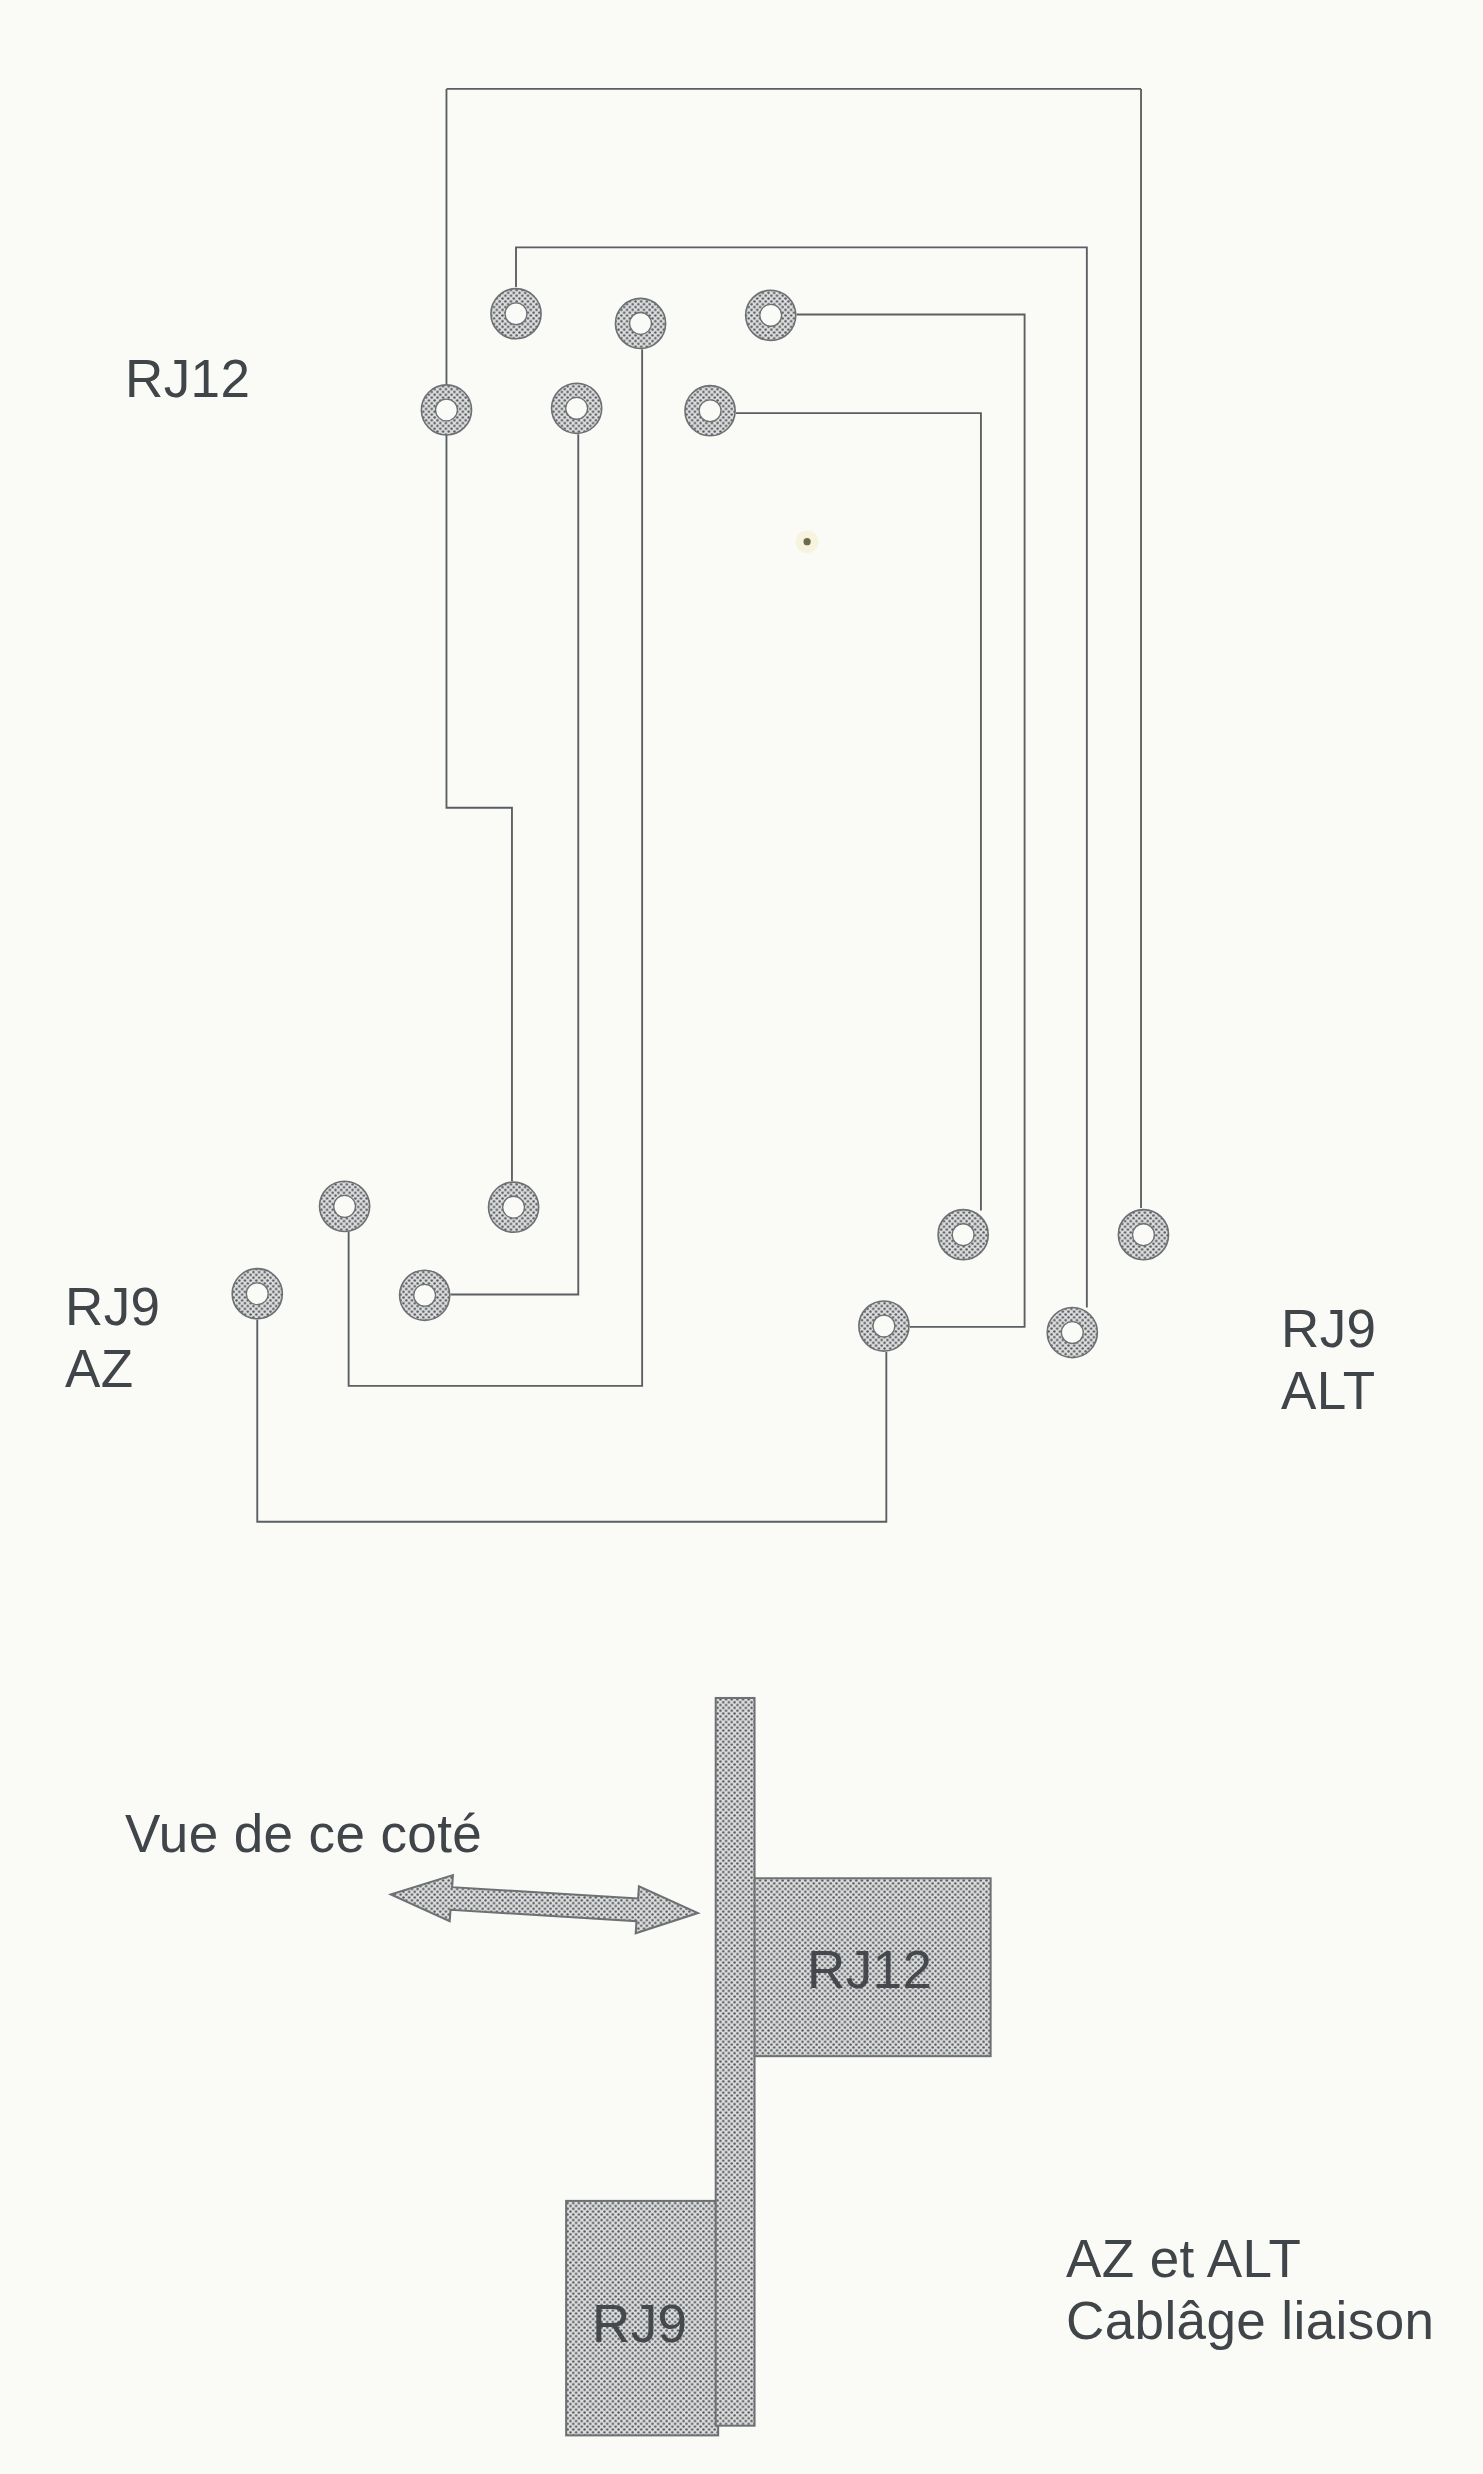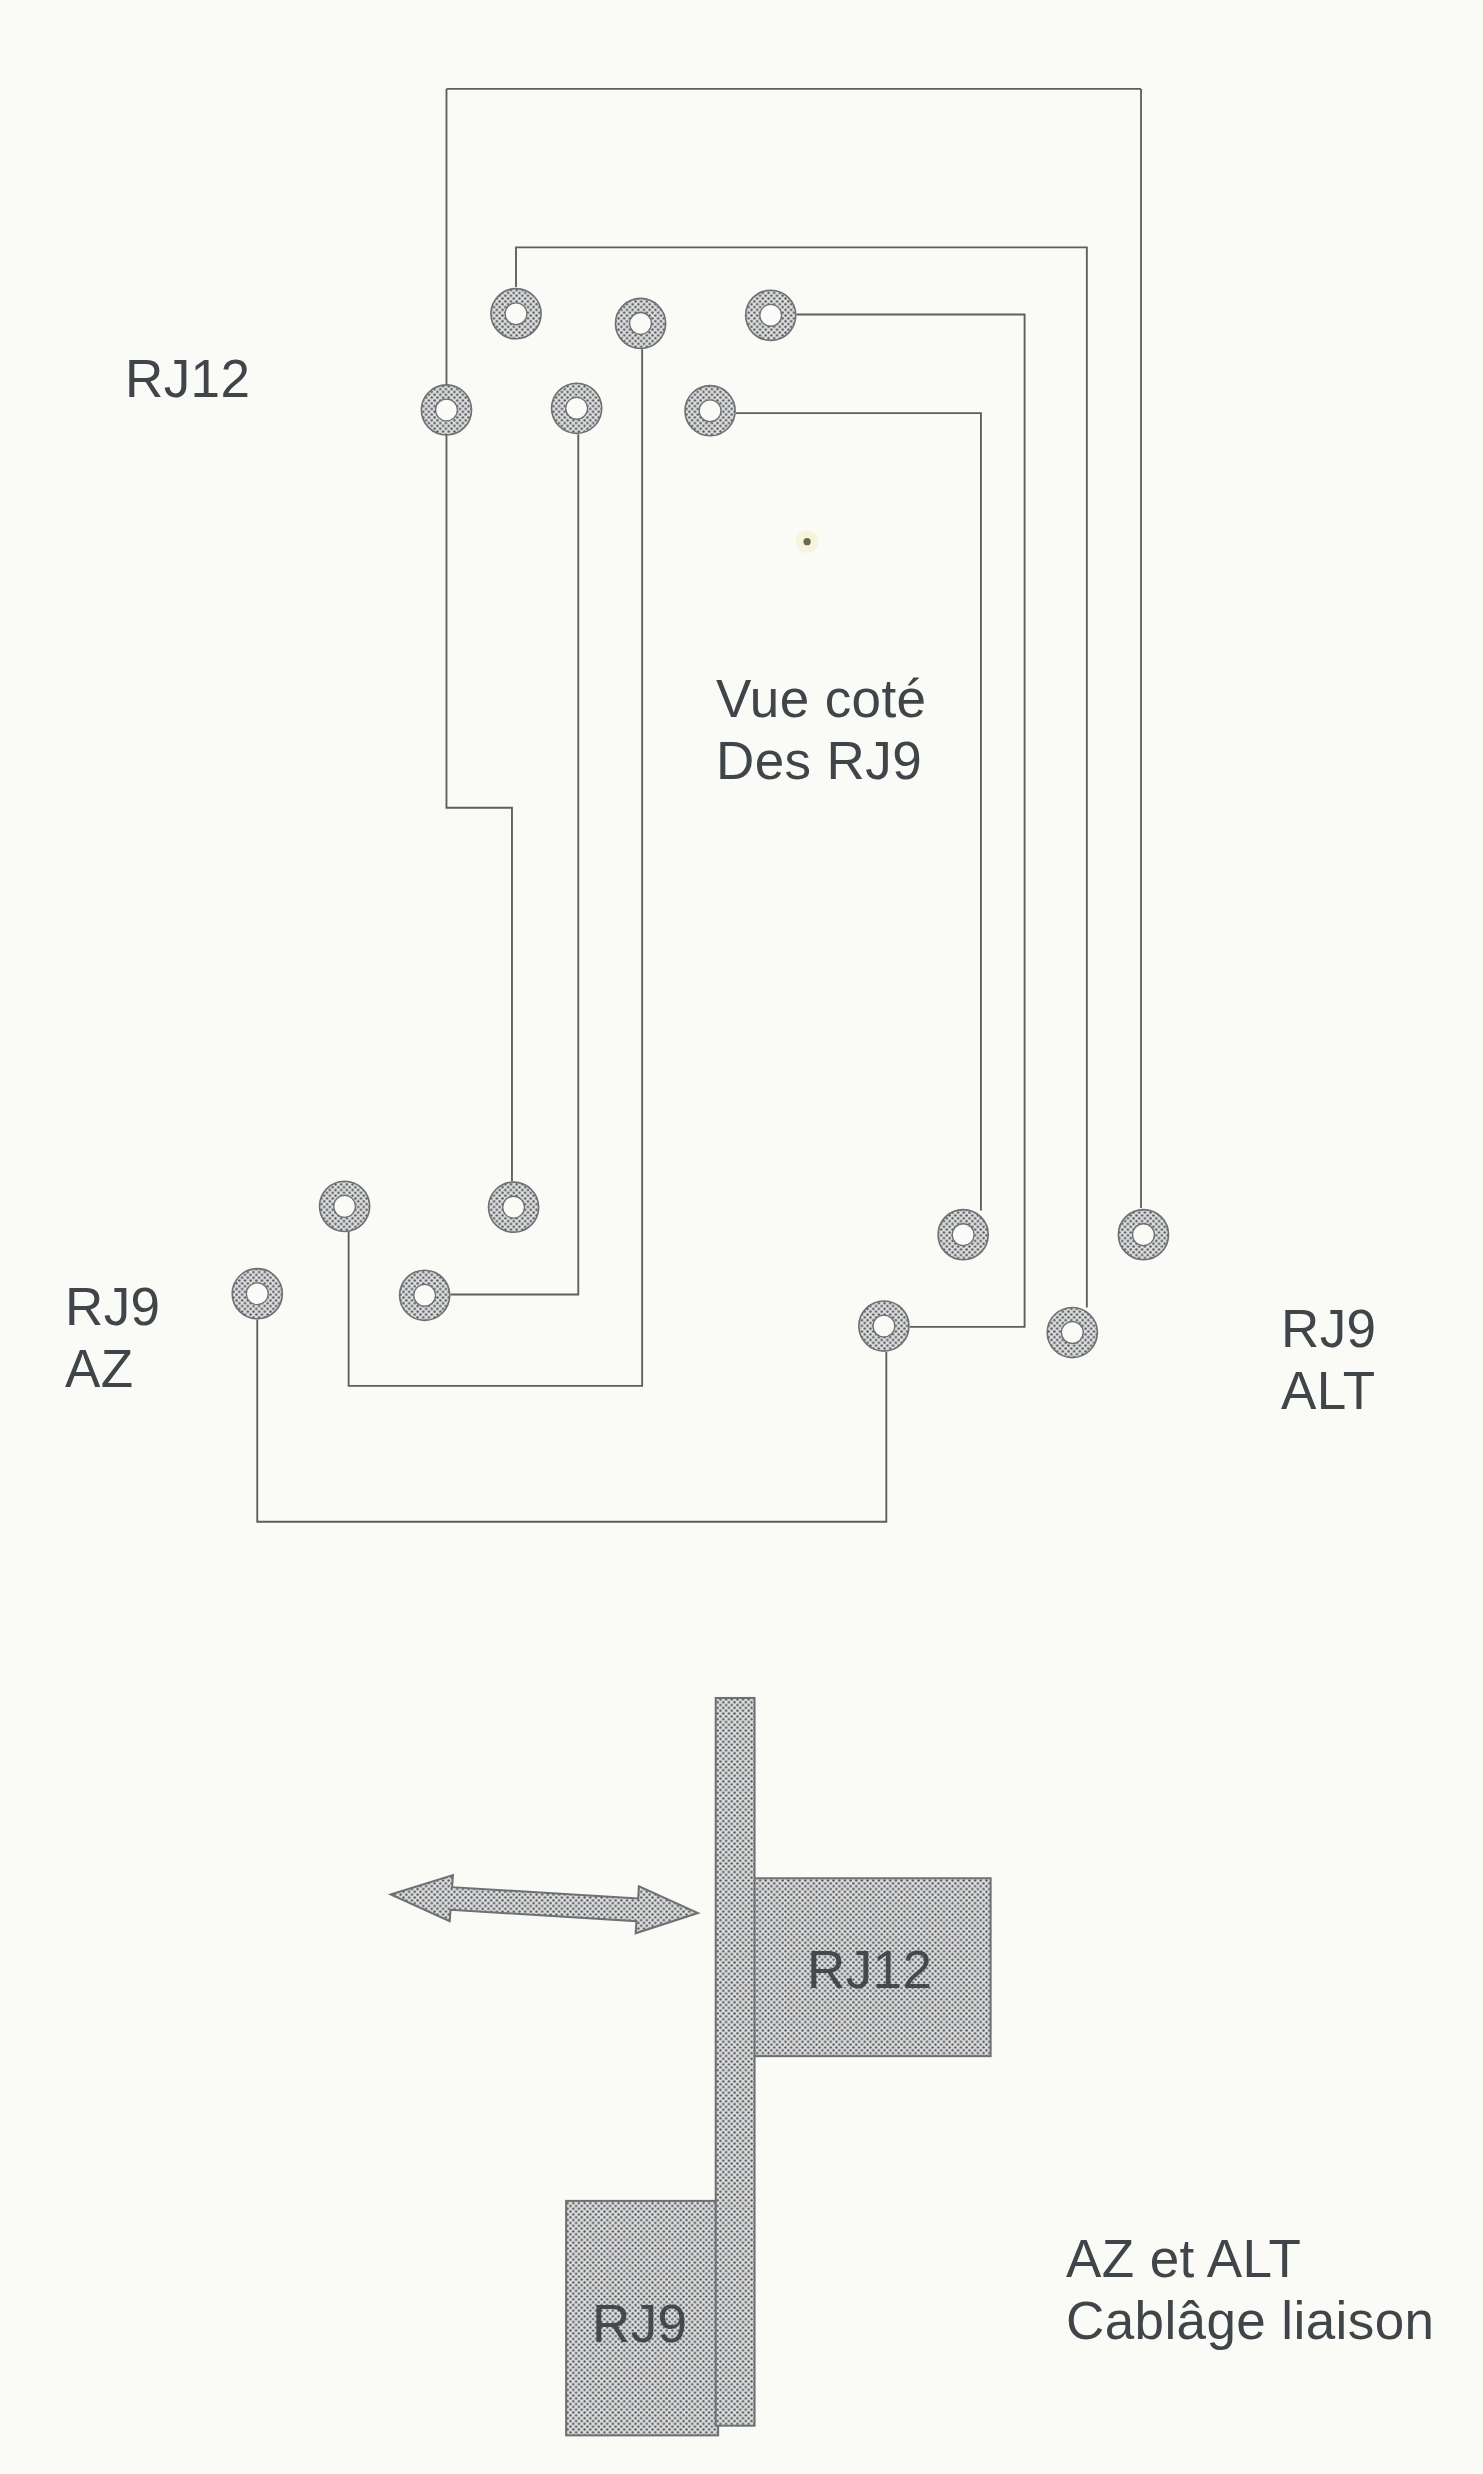--- a/index.html
+++ b/index.html
@@ -111,35 +111,32 @@
     <g>
       <rect class="ht-shape" x="928" y="2323" width="297" height="220"></rect>
       <rect class="ht-shape" x="700" y="2722" width="188" height="290"></rect>
       <rect class="ht-shape" x="885" y="2100" width="48" height="900"></rect>
       <polygon class="ht-shape" points="483,2343 560,2319 559,2334 789,2348 790,2333 863,2366 786,2391 787,2376 557,2362 556,2376"></polygon>
     </g>
   </svg>
 
   <div class="lbl" style="left:125px;top:348px">RJ12</div>
 
-  <div class="lbl" style="left:716px;top:668px">
-    <div>Vue coté</div>
-    <div>Des RJ9</div>
-  </div>
 
   <div class="lbl" style="left:65px;top:1276px">
     <div>RJ9</div>
     <div>AZ</div>
   </div>
 
   <div class="lbl" style="left:1281px;top:1298px">
     <div>RJ9</div>
     <div>ALT</div>
   </div>
 
+  <div class="lbl" style="left:125px;top:1803px">Vue de ce coté</div>
 
   <div class="lbl lbl-onshape" style="left:807px;top:1939px">RJ12</div>
 
   <div class="lbl lbl-onshape" style="left:592px;top:2293px">RJ9</div>
 
   <div class="lbl" style="left:1066px;top:2228px">
     <div>AZ et ALT</div>
     <div>Cablâge liaison</div>
   </div>
 

